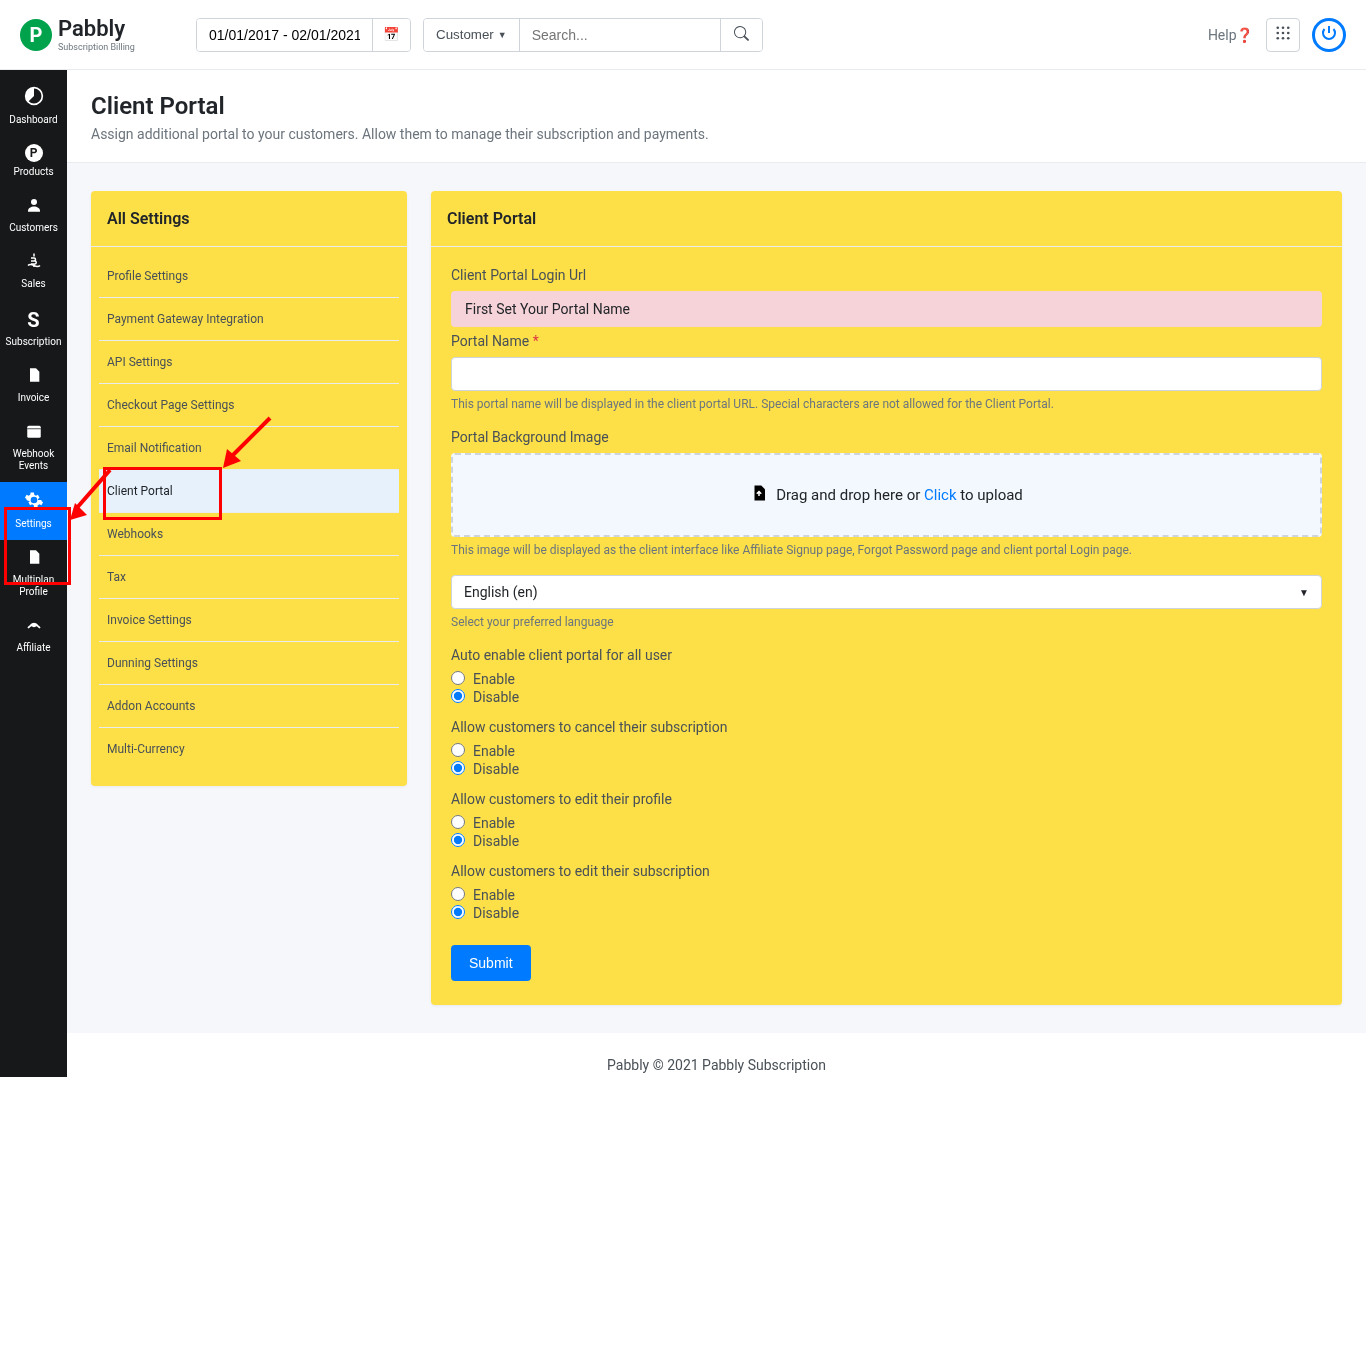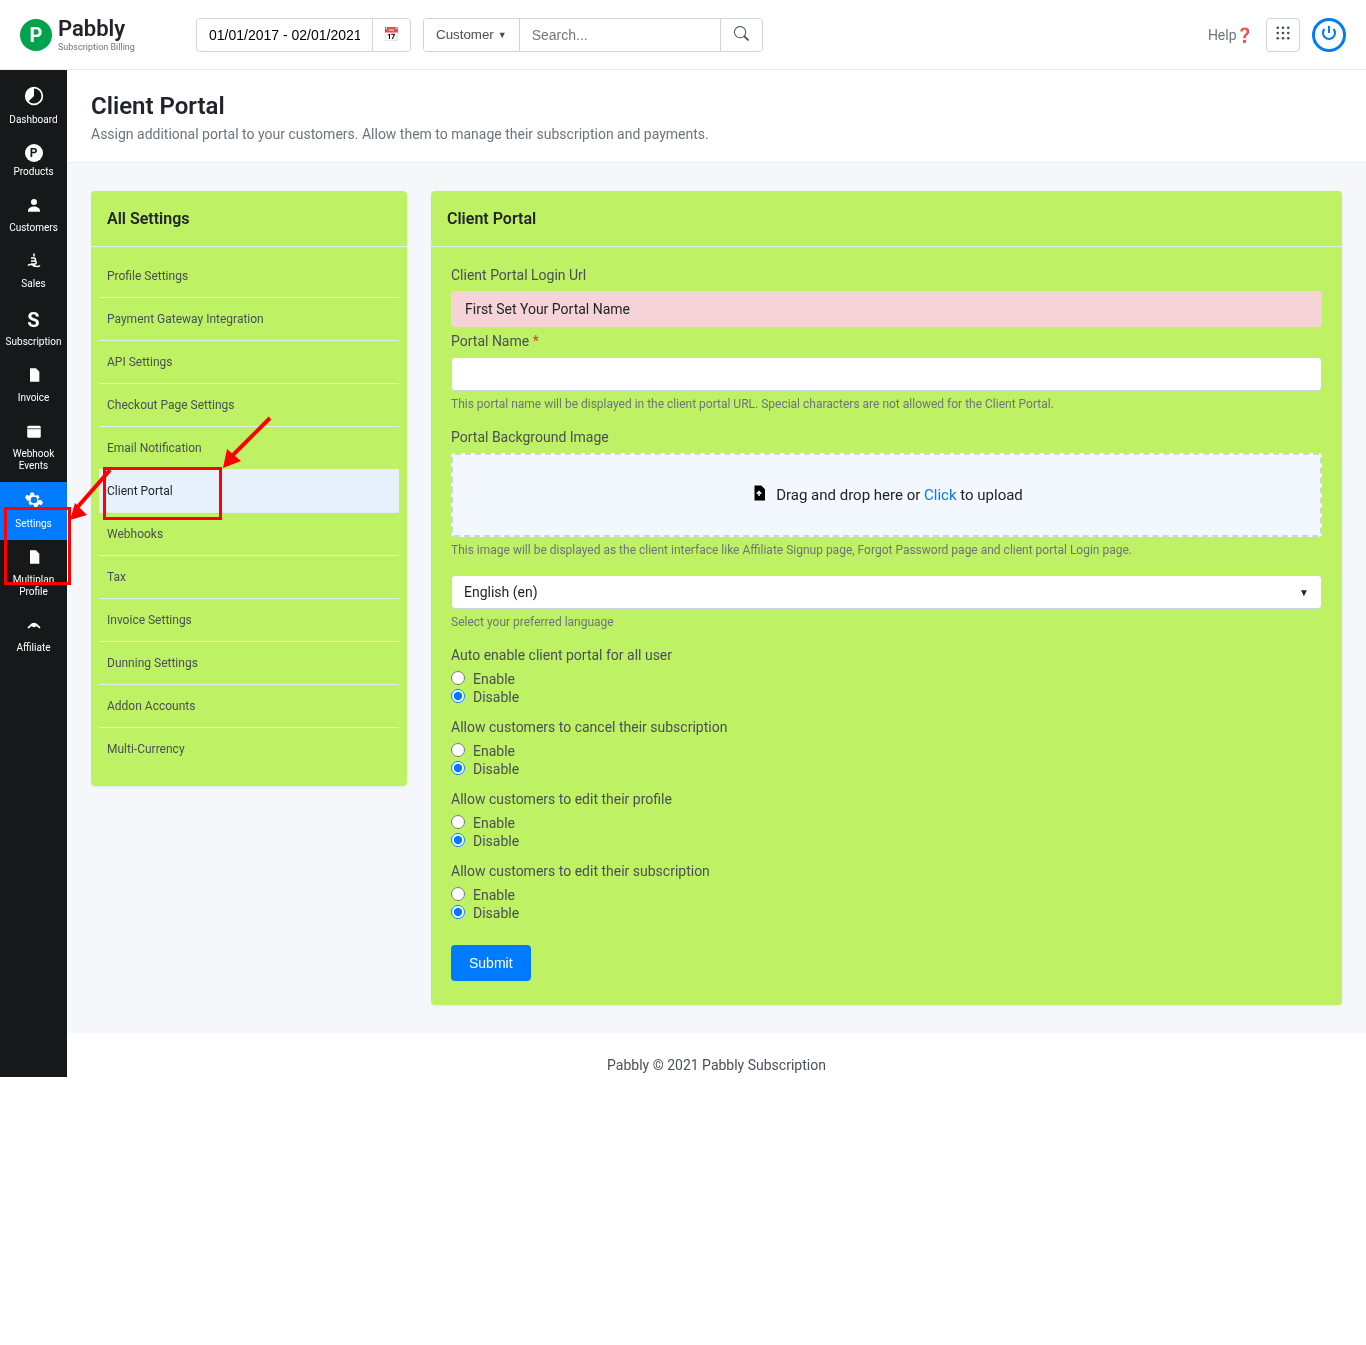--- a/index.html
+++ b/index.html
@@ -30,21 +30,21 @@
 .nav-icon { font-size: 18px; margin-bottom: 4px; }
 .nav-label { font-size: 10px; line-height: 1.2; }
 
 
 .main { margin-left: 67px; width: calc(1366px - 67px); }
 .page-head { padding: 22px 24px 20px; border-bottom: 1px solid #e9ecef; background: #fff; }
 .page-title { font-size: 24px; font-weight: 600; color: #212529; }
 .page-desc { color: #6c757d; margin-top: 6px; font-size: 14px; }
 .content { background: #f5f7fa; padding: 28px 24px; display: flex; gap: 24px; align-items: flex-start; min-height: 840px; }
 
-.card { background: #bef264; border-radius: 4px; box-shadow: 0 1px 3px rgba(0,0,0,0.06); }
+.card { background: #fde047; border-radius: 4px; box-shadow: 0 1px 3px rgba(0,0,0,0.06); }
 .card-head { padding: 18px 16px; border-bottom: 1px solid #e9ecef; font-weight: 600; font-size: 16px; }
 .settings-card { width: 316px; }
 .settings-list { padding: 8px 8px 16px; }
 .set-item { padding: 14px 8px; border-bottom: 1px solid #e9ecef; cursor: pointer; color: #495057; font-size: 12px; }
 .set-item.active { background: #e7f1fc; color: #212529; }
 .set-item:last-child { border-bottom: none; }
 
 .form-card { flex: 1; }
 .form-body { padding: 20px 20px 24px; }
 .form-label { display: block; margin-bottom: 8px; color: #495057; font-size: 14px; }

